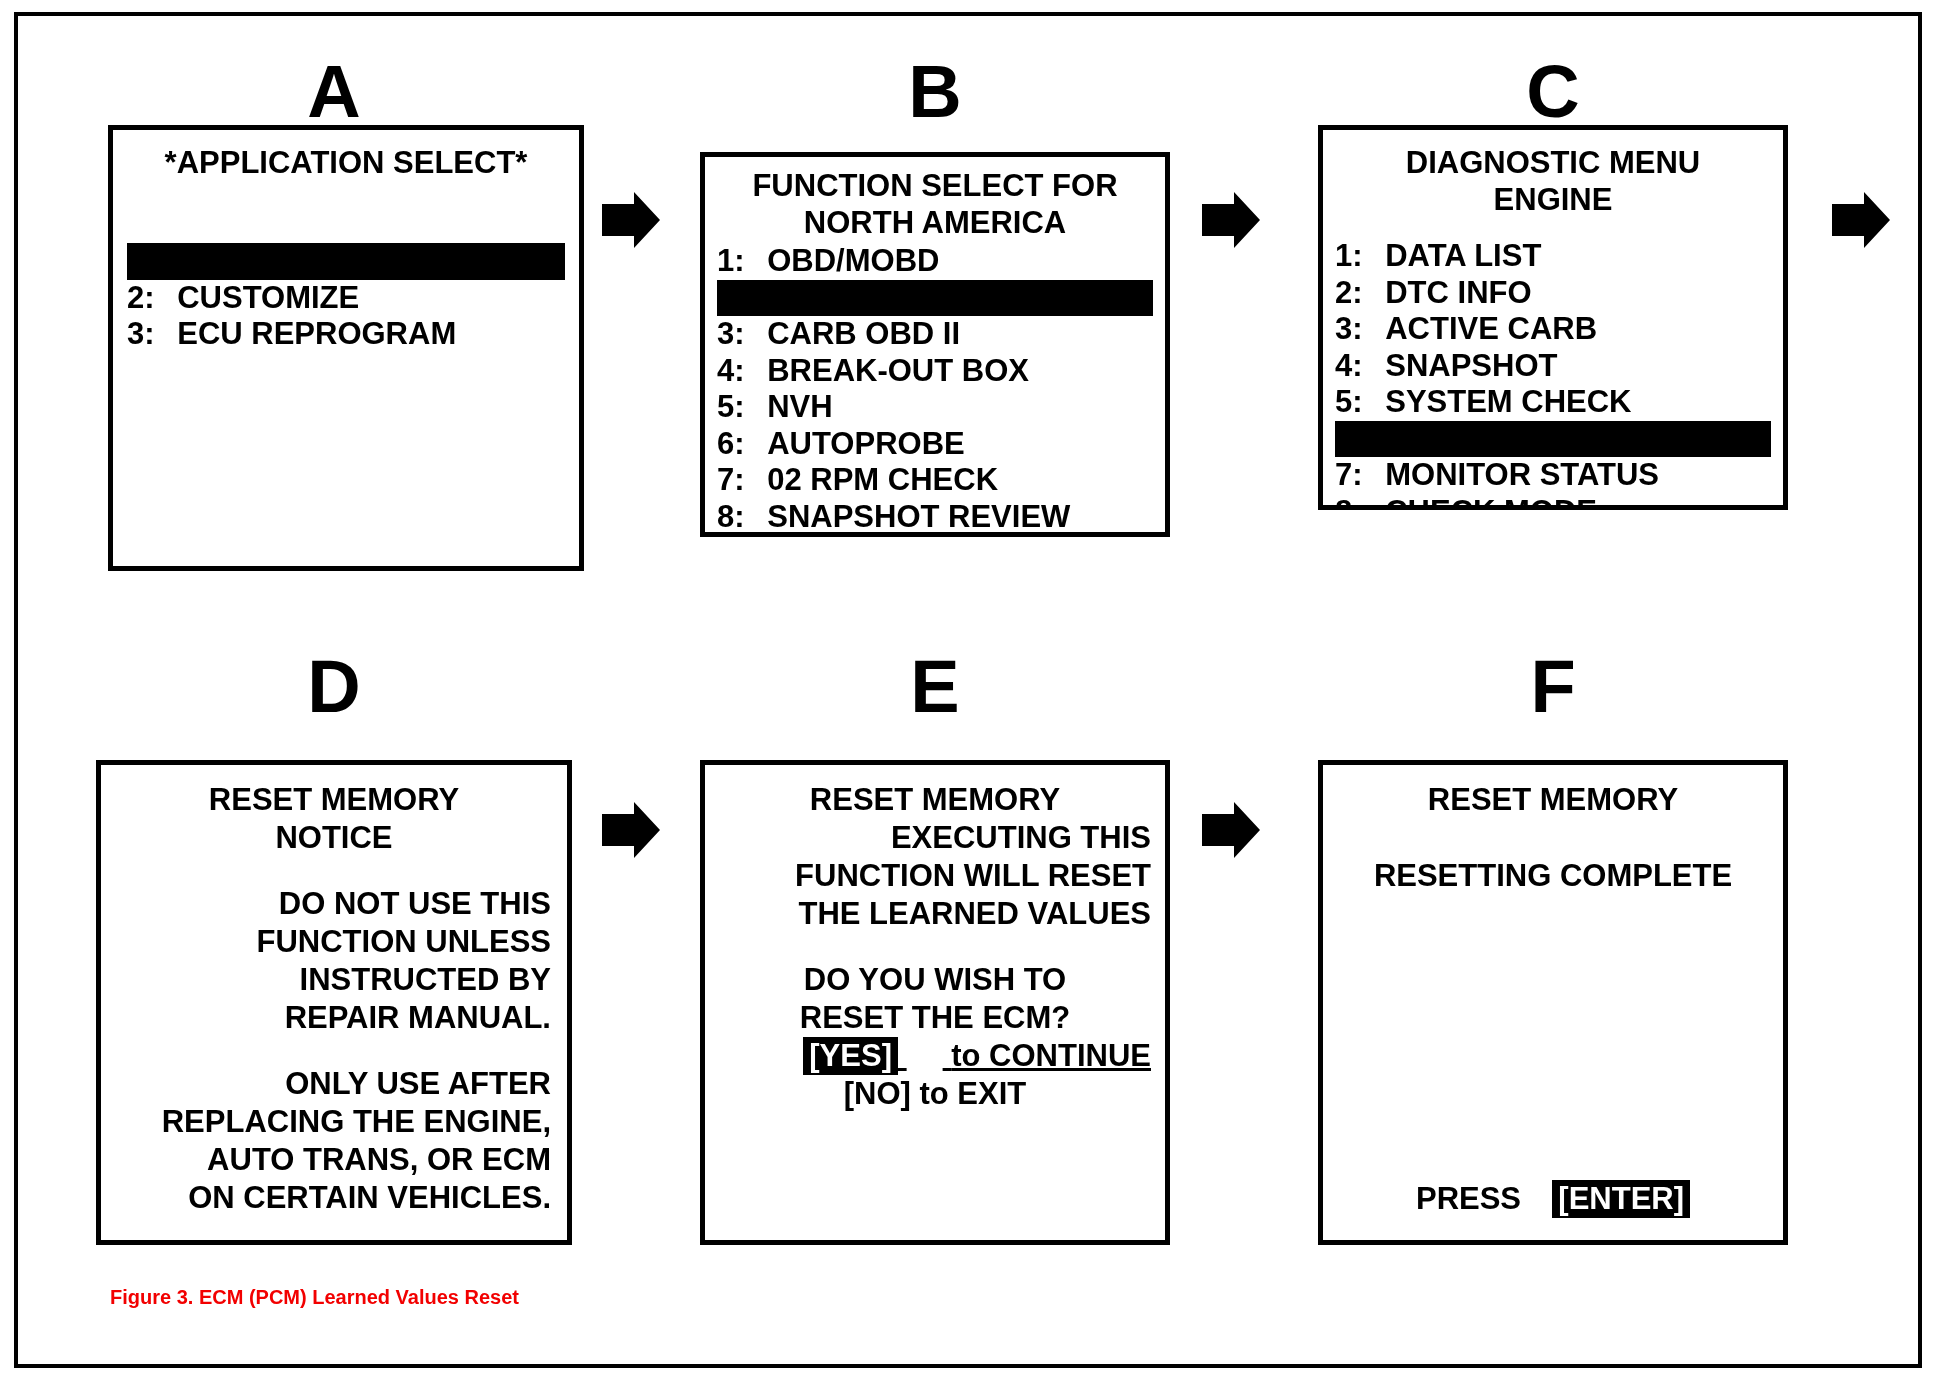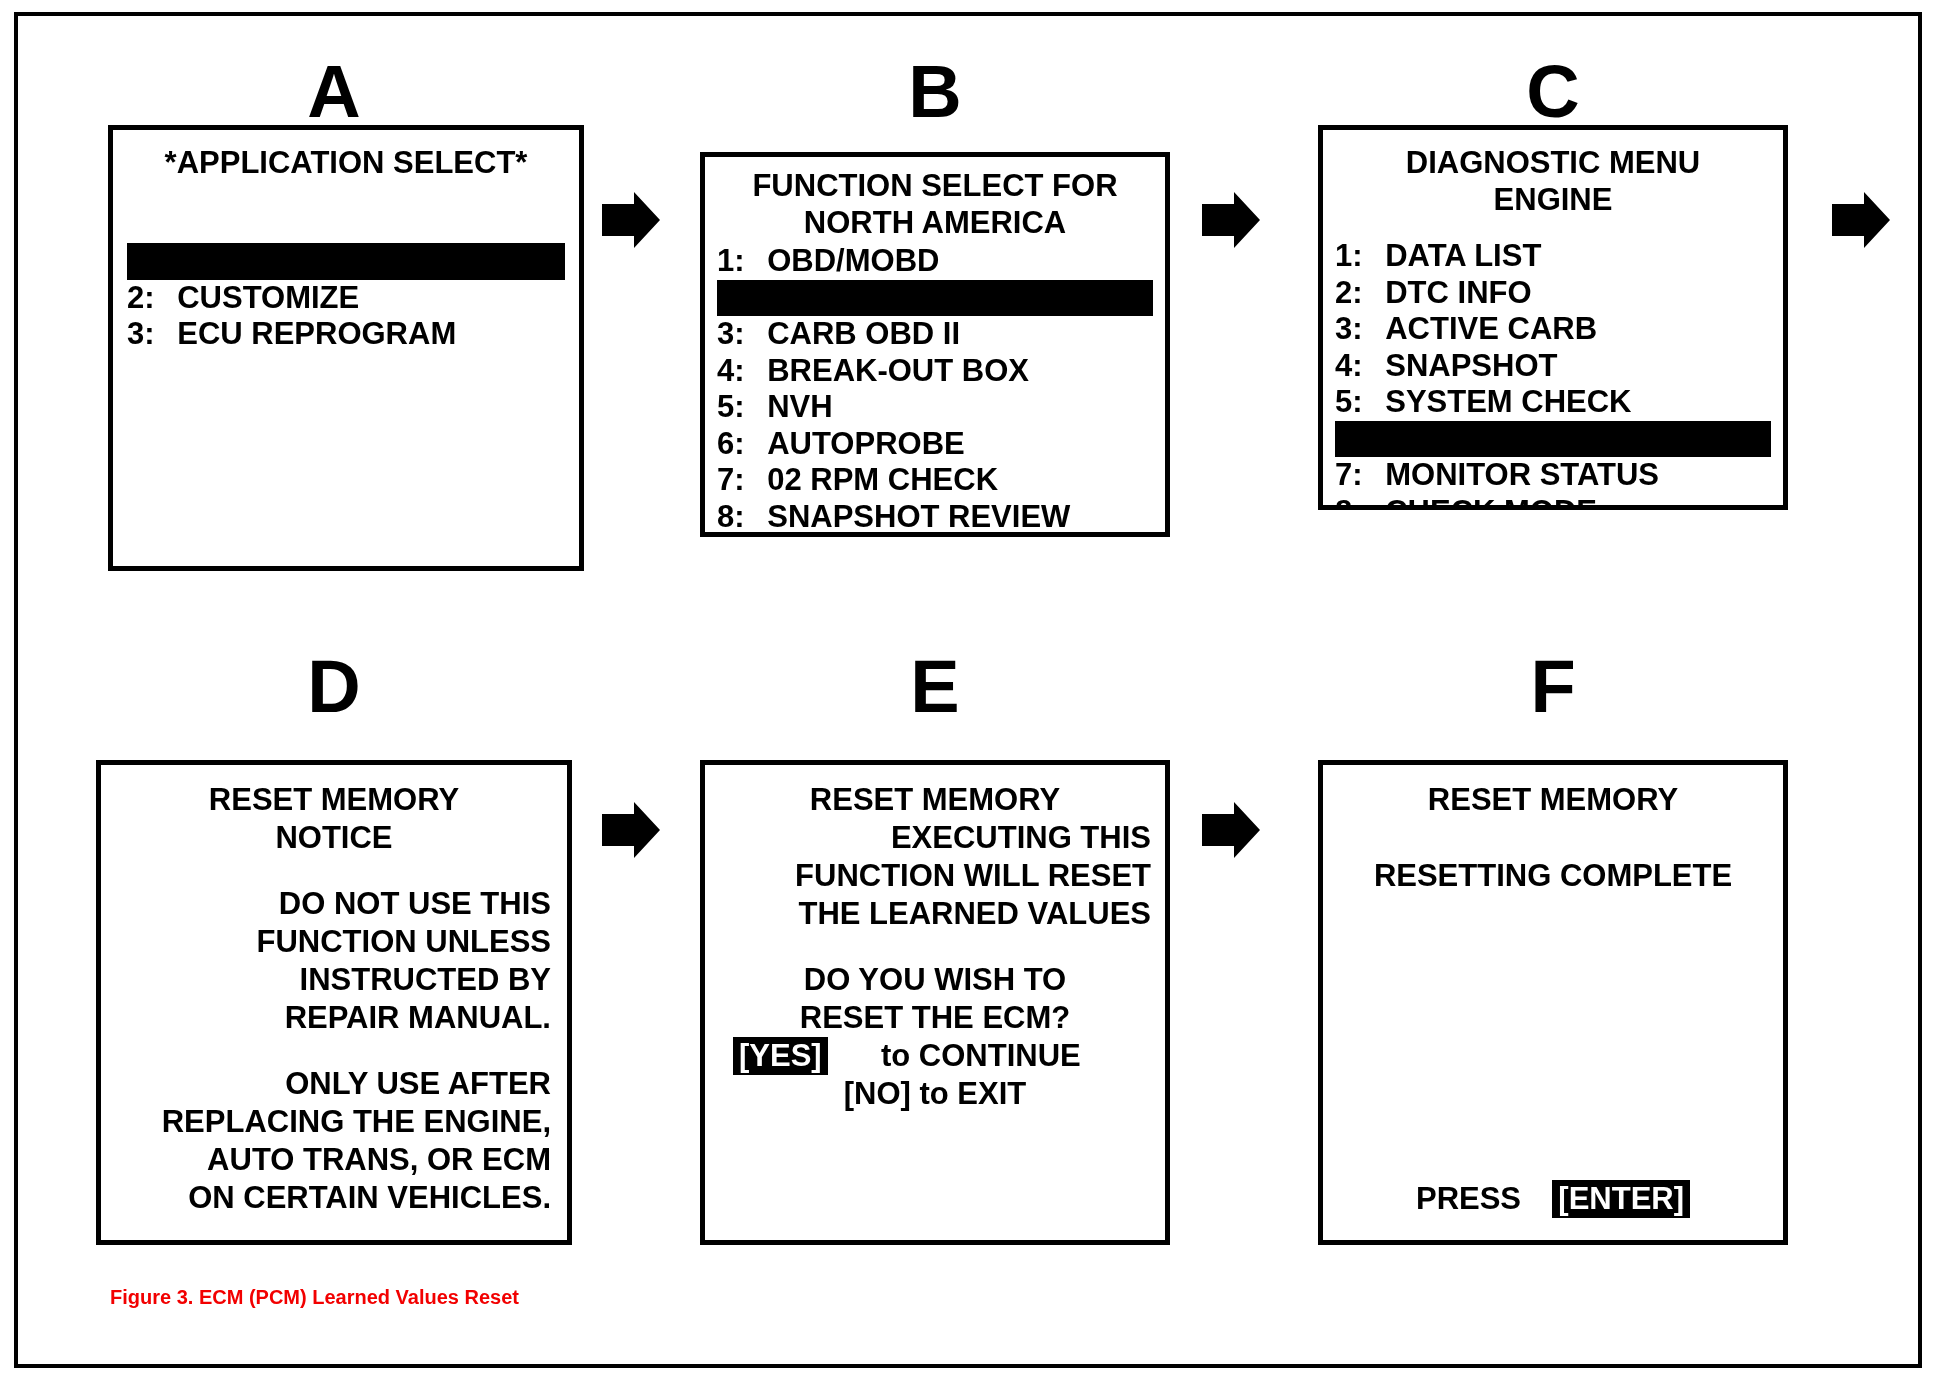--- a/index.html
+++ b/index.html
@@ -270,21 +270,21 @@
     <div class="panel-letter">E</div>
     <div class="screen" style="left:0px;top:110px;width:470px;height:485px;">
       <div class="screen-inner" style="padding:16px 14px;">
         <div class="body-text ctr">RESET MEMORY</div>
         <div class="body-text lft">EXECUTING THIS</div>
         <div class="body-text lft">FUNCTION WILL RESET</div>
         <div class="body-text lft">THE LEARNED VALUES</div>
         <div class="spacer"></div>
         <div class="body-text ctr">DO YOU WISH TO</div>
         <div class="body-text ctr">RESET THE ECM?</div>
-        <div class="body-text" style="text-align:left;padding-left:14px;">
+        <div class="body-text" style="text-align:right;padding-left:14px;text-decoration:underline;">
           <span class="inv-chip">[YES]</span>
           <span style="display:inline-block;width:36px;"></span>
           <span>to CONTINUE</span>
         </div>
         <div class="body-text ctr">[NO] to EXIT</div>
       </div>
     </div>
   </div>
 
   <div class="arrow" style="left:1200px;top:800px;">

